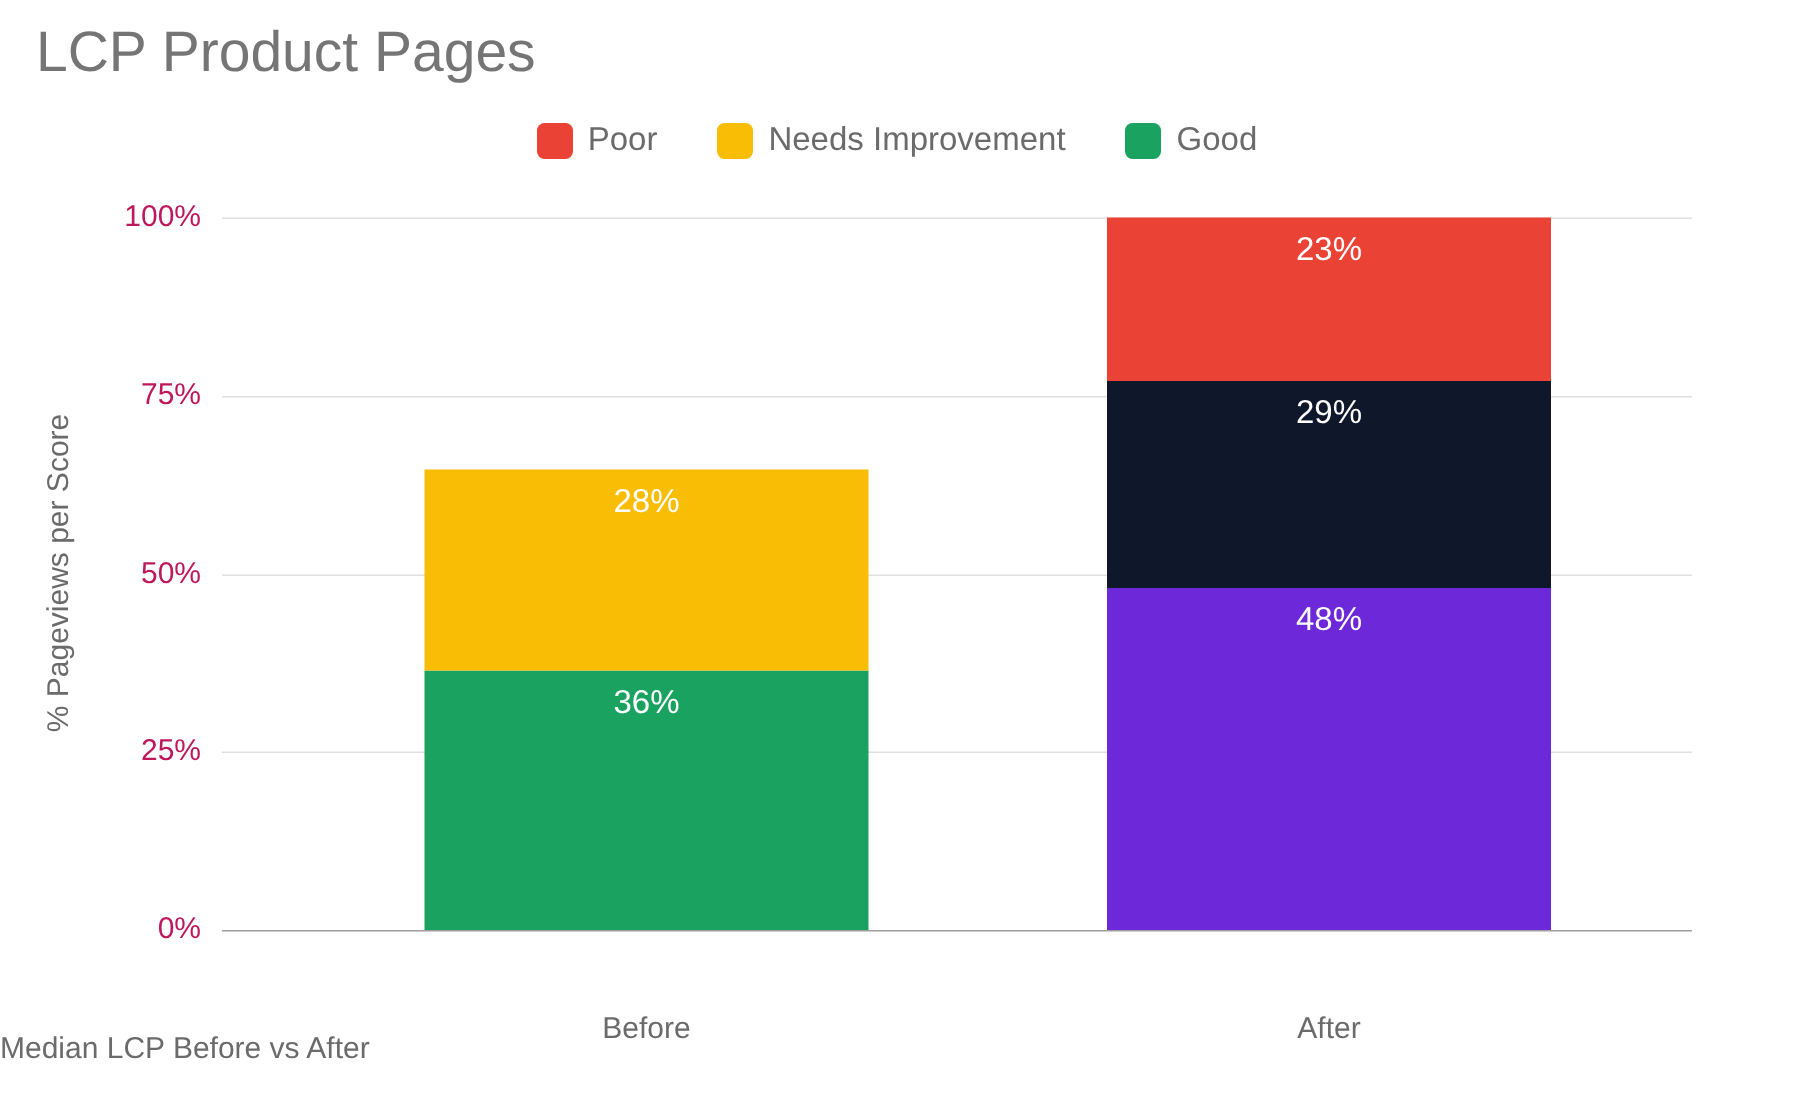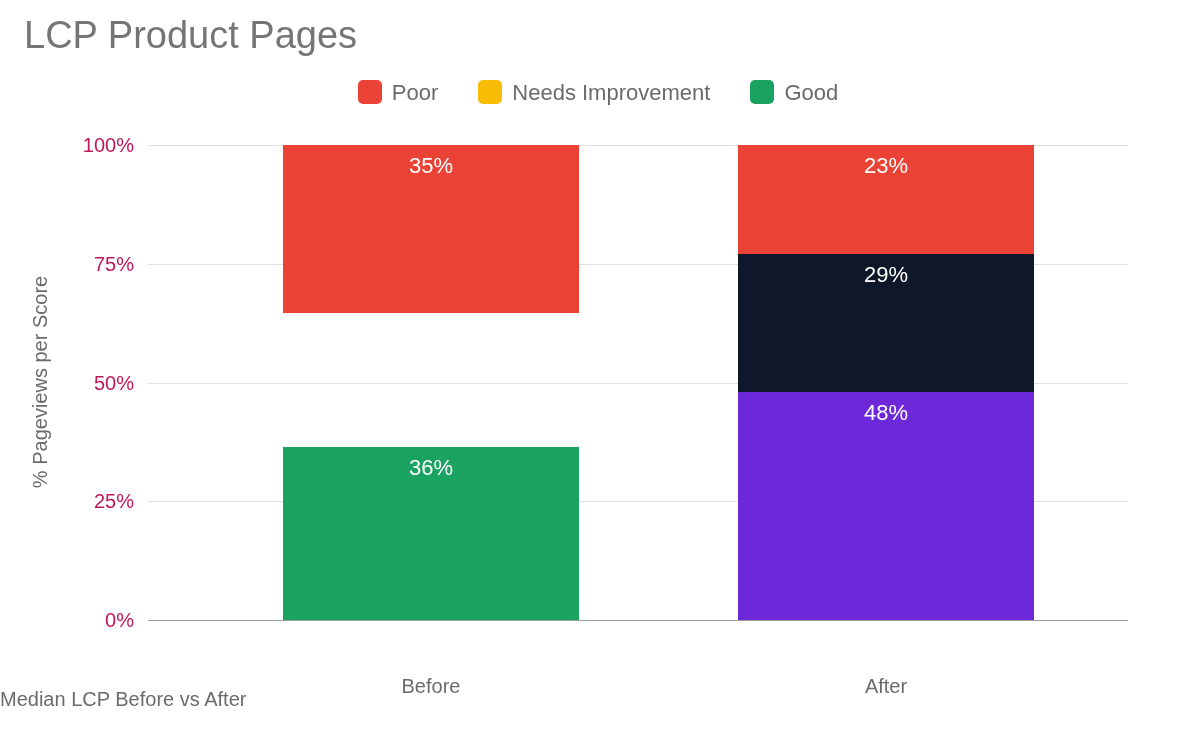--- a/index.html
+++ b/index.html
@@ -31,21 +31,21 @@
     top: 80px;
     width: 100%;
     display: flex;
     justify-content: center;
     gap: 40px;
     font-size: 22px;
     color: #6b6b6b;
   }
   .legend-item {
     display: flex;
-    align-items: flex-start;
+    align-items: flex-end;
     gap: 10px;
   }
   .legend-swatch {
     width: 24px;
     height: 24px;
     border-radius: 5px;
     flex: 0 0 auto;
   }
   .plot {
     position: absolute;
@@ -161,22 +161,22 @@
     <div class="grid-line" style="top:0%"></div>
     <div class="grid-line" style="top:25%"></div>
     <div class="grid-line" style="top:50%"></div>
     <div class="grid-line" style="top:75%"></div>
     <div class="baseline" style="top:100%"></div>
 
     <div class="bar-group" style="left:135px">
       <div class="bar-seg" style="bottom:0.0000%; height:36.3636%; background:#1aa260;">
         <div class="seg-label">36%</div>
       </div>
-      <div class="bar-seg" style="bottom:64.6465%; height:35.3535%; background:#ea4335;">
-        <div class="seg-label">35%</div>
+      <div class="bar-seg" style="bottom:36.3636%; height:28.2828%; background:#f9bd06;">
+        <div class="seg-label">28%</div>
       </div>
     </div>
     <div class="cat-label" style="left:283px">Before</div>
 
     <div class="bar-group" style="left:590px">
       <div class="bar-seg" style="bottom:0.0000%; height:48.0000%; background:#6d28d9;">
         <div class="seg-label">48%</div>
       </div>
       <div class="bar-seg" style="bottom:48.0000%; height:29.0000%; background:#0f172a;">
         <div class="seg-label">29%</div>

